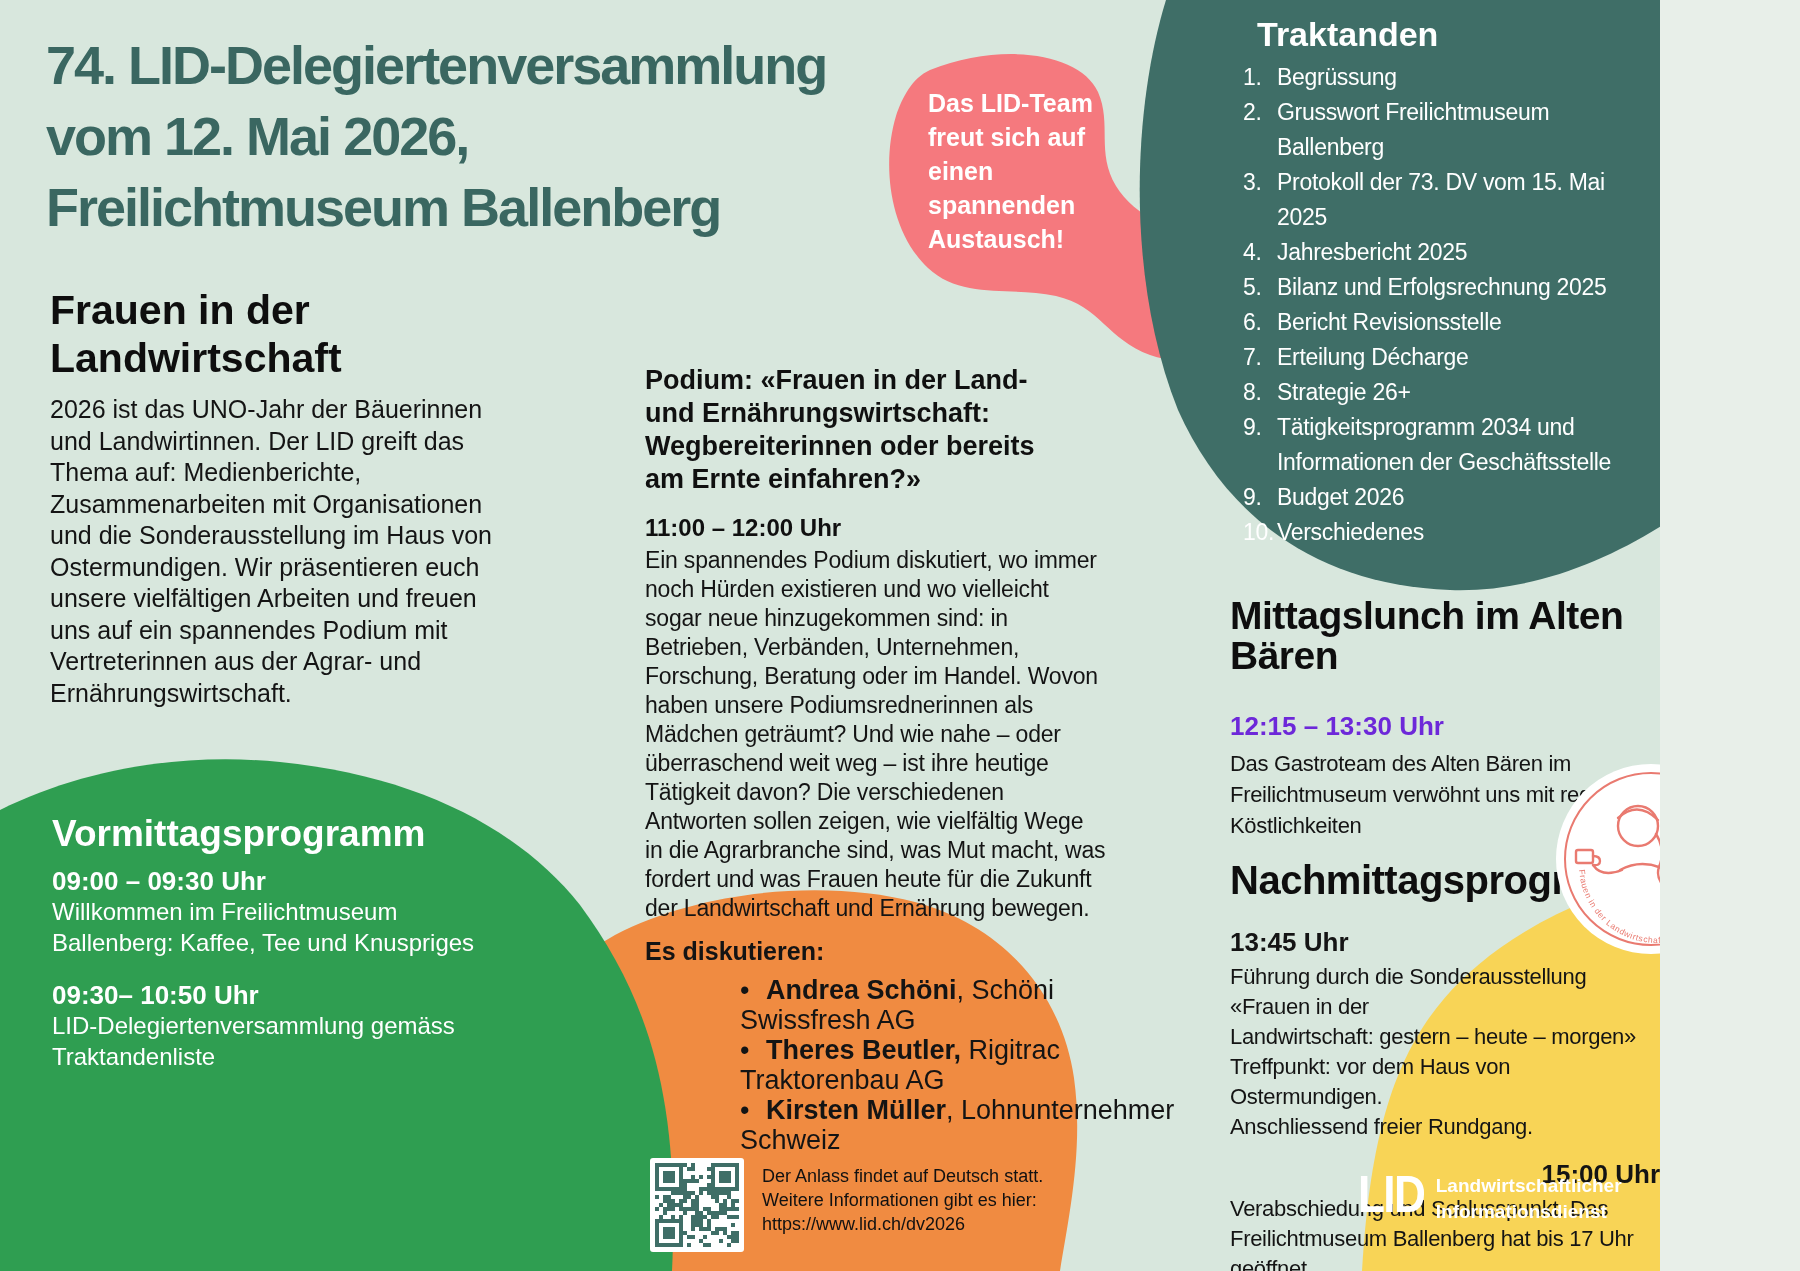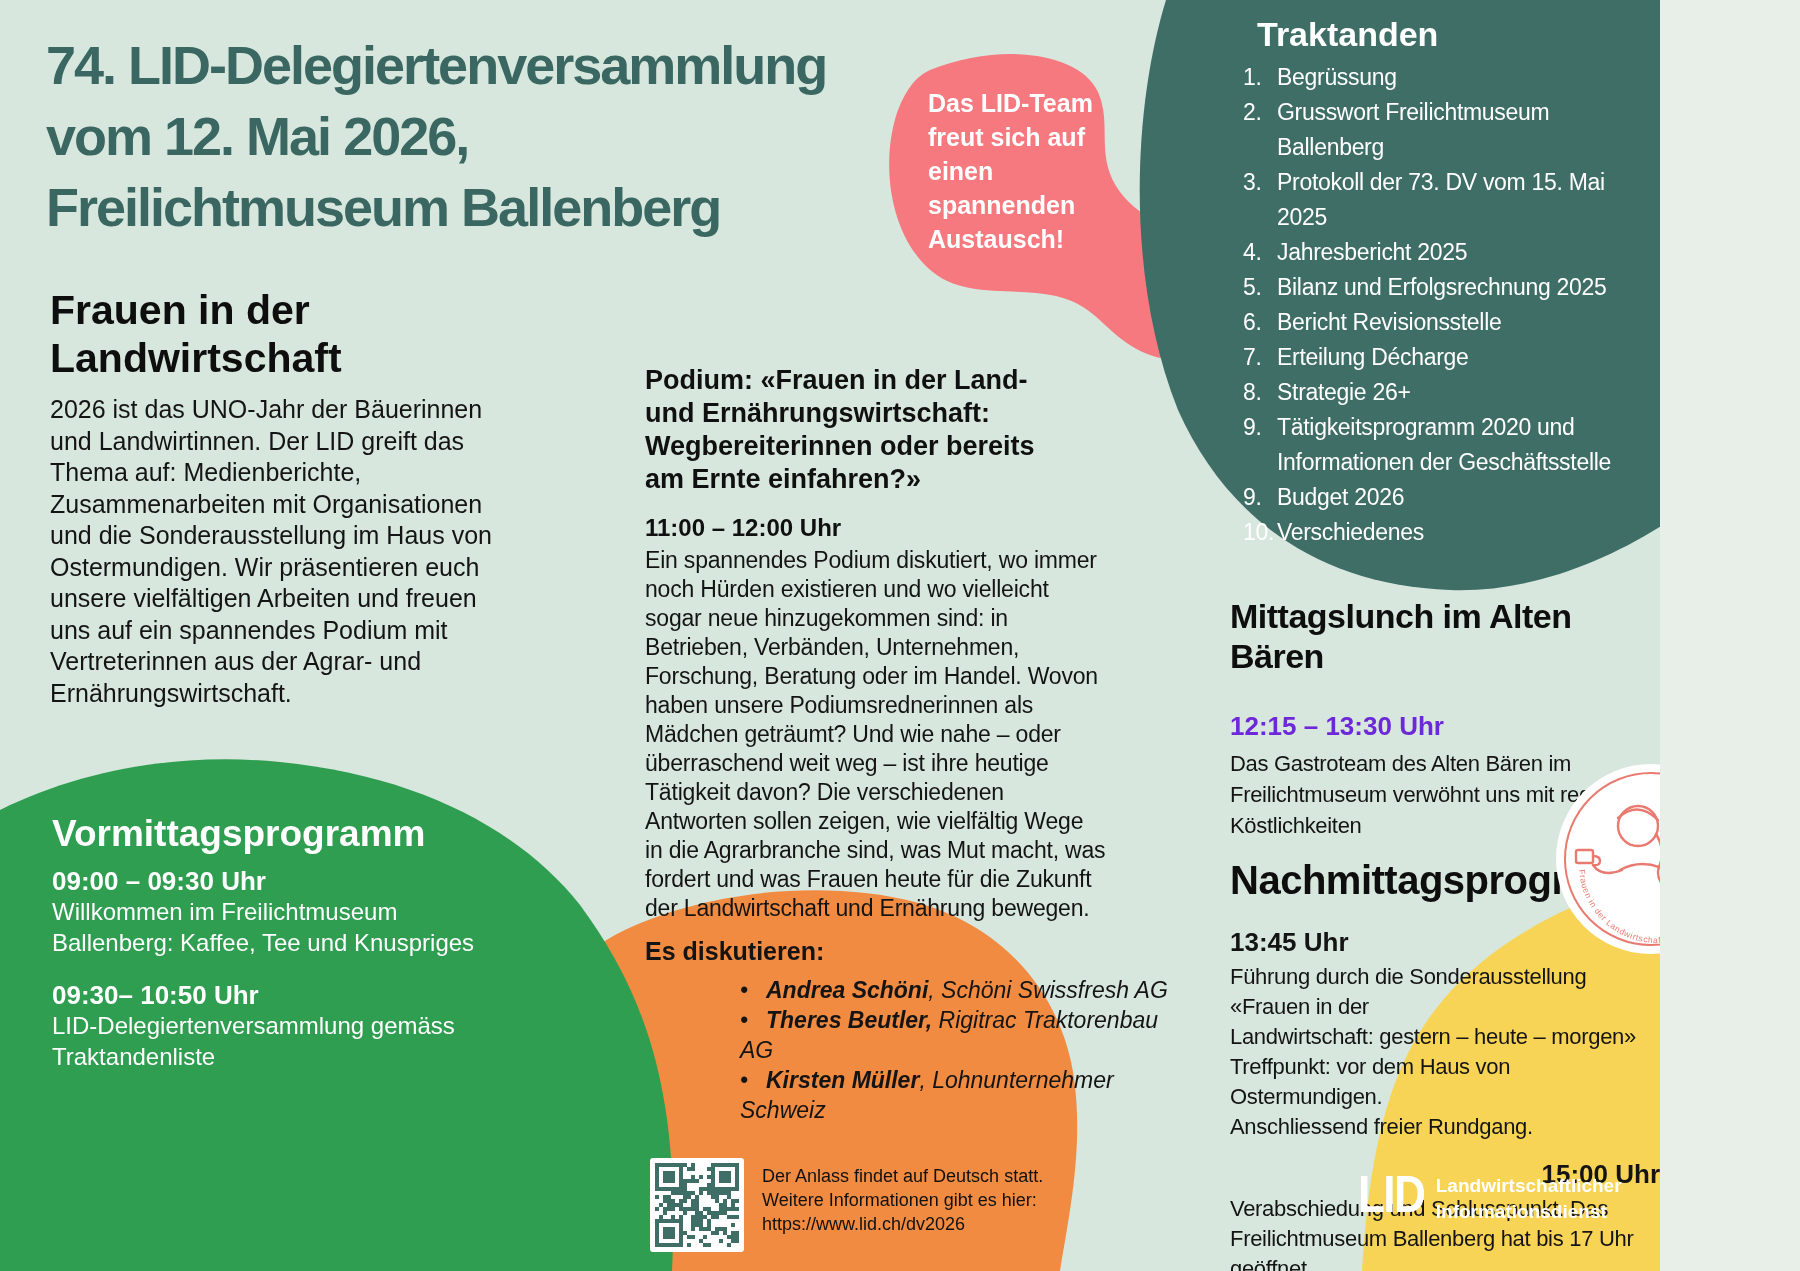--- a/index.html
+++ b/index.html
@@ -32,25 +32,25 @@
   .vormittag h2{margin:0 0 10px 0;font-size:37px;line-height:44px;}
   .slot-time{font-size:26px;font-weight:bold;line-height:30px;}
   .slot-text{font-size:24px;line-height:31px;white-space:pre-line;}
   .vormittag .slot2{margin-top:22px;}
 
   .podium{left:645px;top:364px;width:530px;}
   .podium h2{margin:0;font-size:27px;line-height:33px;white-space:pre-line;color:#101010;}
   .podium .slot-time{color:#101010;font-size:24px;line-height:28px;margin-top:18px;}
   .podium-body{margin-top:4px;font-size:23px;line-height:29px;letter-spacing:-0.2px;white-space:pre-line;}
   .discuss{margin-top:14px;font-size:25px;font-weight:bold;line-height:28px;}
-  .panel-list{margin-top:10px;margin-left:95px;font-size:23px;line-height:30px;font-style:italic;}
+  .panel-list{margin-top:10px;margin-left:95px;font-size:27px;line-height:30px;}
   .panel-row{white-space:pre-wrap;}
   .bullet{display:inline-block;width:26px;}
 
-  .rightcol-h{font-size:34px;font-weight:bold;line-height:40px;letter-spacing:-0.5px;color:#0e0e0e;}
+  .rightcol-h{font-size:39px;font-weight:bold;line-height:40px;letter-spacing:-0.5px;color:#0e0e0e;}
   .mittag{left:1230px;top:596px;}
   .mittag .slot-time{color:#6d28d9;margin-top:36px;font-size:26px;line-height:28px;}
   .right-text{margin-top:8px;font-size:22px;line-height:31px;letter-spacing:-0.3px;white-space:pre-line;}
 
   .nachmittag{left:1230px;top:860px;}
   .nachmittag .rightcol-h{font-size:40px;}
   .nachmittag .slot-time{color:#141414;margin-top:28px;font-size:26px;line-height:28px;}
   .nachmittag .right-text{margin-top:6px;line-height:30px;}
   .nachmittag .slot2 .slot-time{margin-top:18px;text-align:right;}
 
@@ -123,21 +123,21 @@
       <div class="trak-row">
           <span class="tnum">7.</span>
           <span class="ttext">Erteilung Décharge</span>
         </div>
       <div class="trak-row">
           <span class="tnum">8.</span>
           <span class="ttext">Strategie 26+</span>
         </div>
       <div class="trak-row">
           <span class="tnum">9.</span>
-          <span class="ttext">Tätigkeitsprogramm 2020 und
+          <span class="ttext">Tätigkeitsprogramm 2034 und
 Informationen der Geschäftsstelle</span>
         </div>
       <div class="trak-row">
           <span class="tnum">9.</span>
           <span class="ttext">Budget 2026</span>
         </div>
       <div class="trak-row">
           <span class="tnum">10.</span>
           <span class="ttext">Verschiedenes</span>
         </div>

